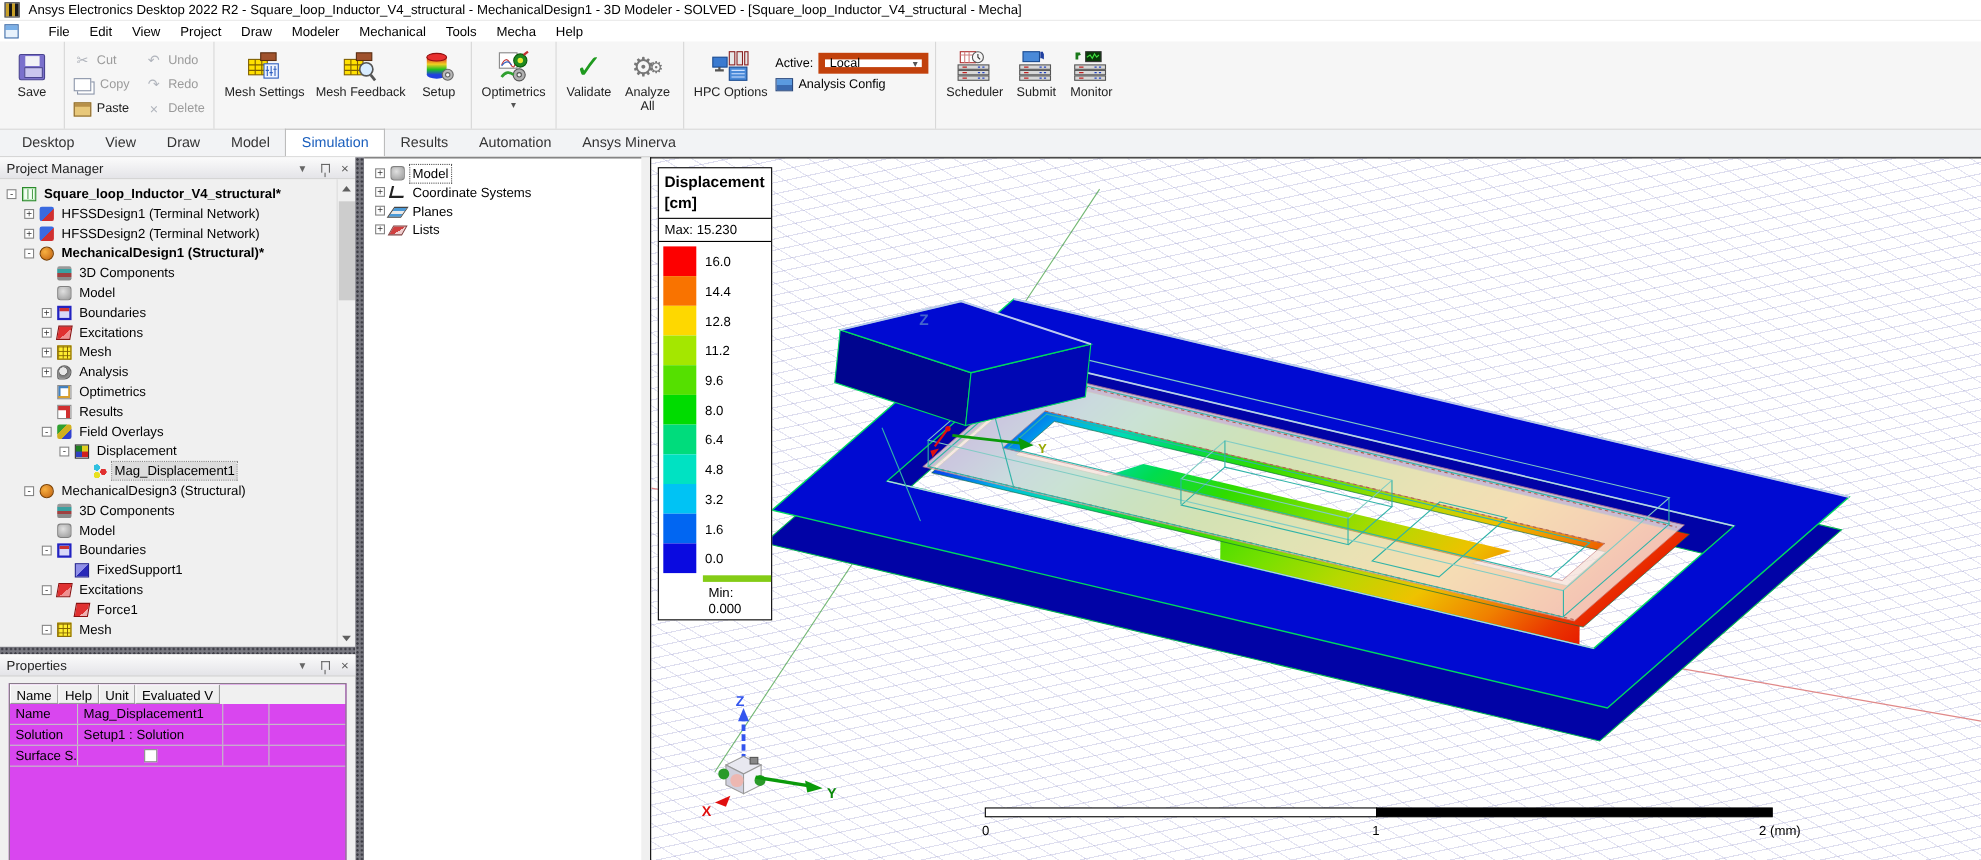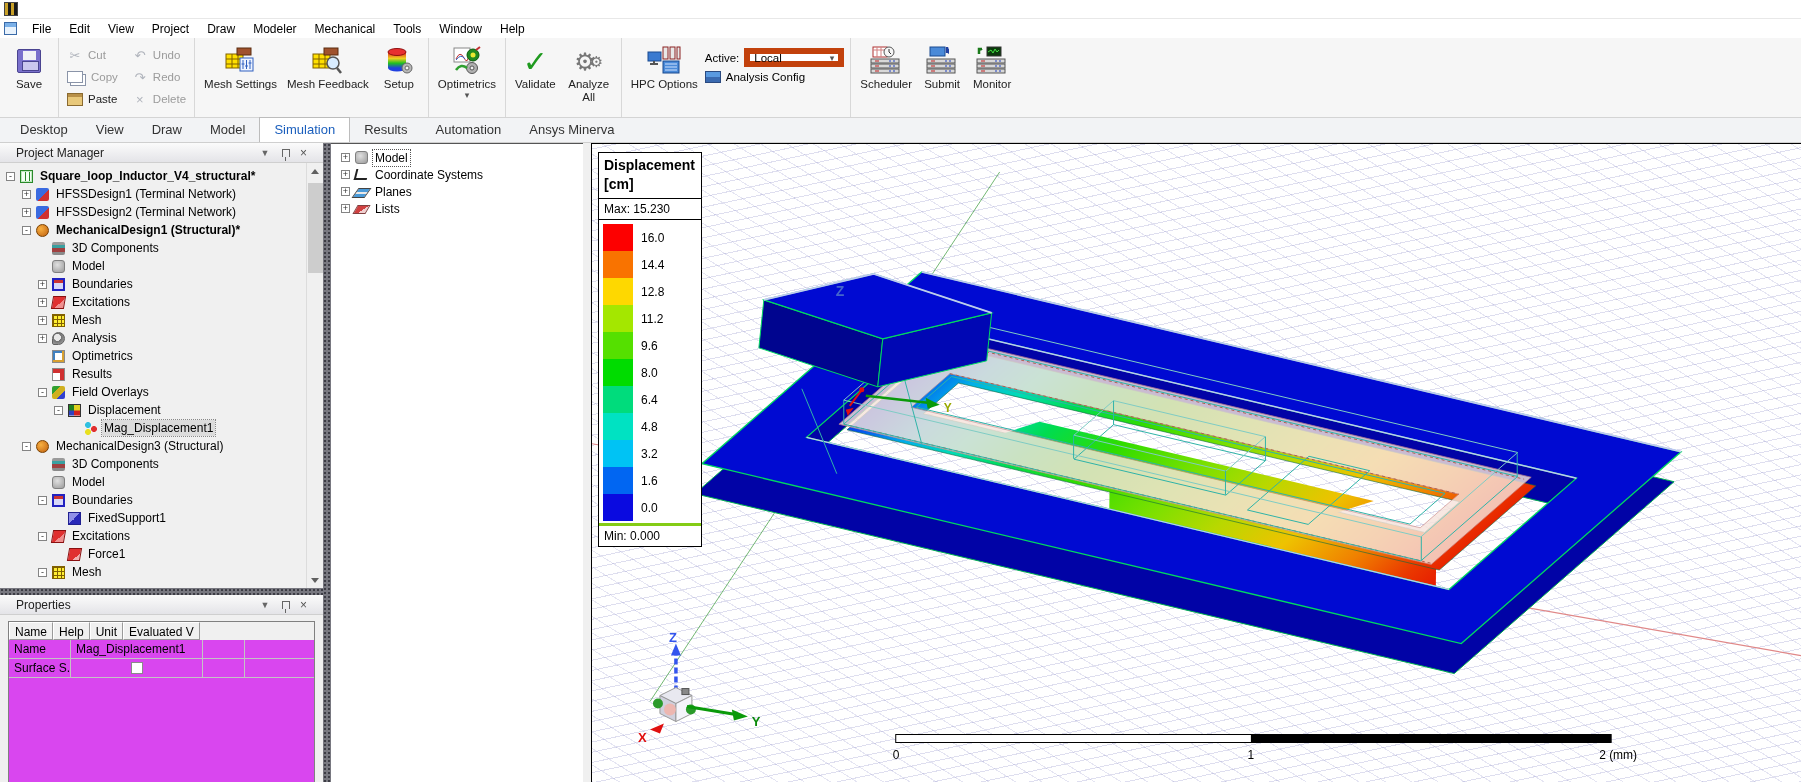--- a/index.html
+++ b/index.html
@@ -9,21 +9,21 @@
 
   
   .titlebar { position:absolute; left:0; top:0; width:100%; height:19px; background:#fff;
     display:flex; align-items:center; gap:8px; padding-left:4px; border-bottom:1px solid #e8e8e8; }
   .appicon { width:14px; height:14px; background:
      repeating-linear-gradient(90deg,#c8a028 0 3px,#181818 3px 6px); border:1px solid #444; }
   .titletext { font-size:12px; white-space:nowrap; }
 
   
   .menubar { position:absolute; left:0; top:19px; width:100%; height:19px; background:#fff;
-    display:flex; align-items:center; gap:2px; padding-left:4px; }
+    display:flex; align-items:center; gap:14px; padding-left:4px; }
   .docicon { width:13px; height:13px; background:linear-gradient(#7ab0e8 35%,#e8f2fc 35%); border:1px solid #3a6aa8; margin-right:4px; }
   .menuitem { padding:2px 9px; cursor:default; }
 
   
   .toolbar { position:absolute; left:0; top:38px; width:100%; height:80px; background:#f6f6f6;
     border-bottom:1px solid #d4d4d4; display:flex; align-items:stretch; }
   .tgroup { display:flex; align-items:flex-start; padding:4px 6px; border-right:1px solid #d8d8d8; gap:4px; }
   .bigbtn { display:flex; flex-direction:column; align-items:center; justify-content:flex-start;
     min-width:46px; padding:2px 3px; font-size:11.5px; line-height:13px; text-align:center; color:#222; }
   .bigbtn .ic { height:34px; display:flex; align-items:center; justify-content:center; }
@@ -45,21 +45,21 @@
 
   
   .tabbar { position:absolute; left:0; top:118px; width:100%; height:25px; background:#f2f3f5;
     display:flex; align-items:flex-end; padding-left:6px; border-bottom:1px solid #cfcfcf; }
   .tab { padding:4px 14px 5px; font-size:13px; color:#333; }
   .tab[data-active] { background:#fff; color:#1b5fbd; border:1px solid #bcbcbc; border-bottom:none; }
 
   
   .pm-panel { position:absolute; left:0; top:143px; width:323px; height:445px; background:#f0f0f0; }
   .panelhdr { height:20px; background:linear-gradient(#fbfbfb,#e4e4e8); border-bottom:1px solid #cfcfcf;
-    display:flex; align-items:center; padding:0 16px; font-size:12px; color:#222; }
+    display:flex; align-items:center; padding:0 6px; font-size:12px; color:#222; }
   .panelhdr .sp { flex:1; }
   .hdr-ic { width:14px; text-align:center; color:#666; font-size:9px; margin-left:6px; }
   .pin-ic { width:8px; height:8px; border:1.5px solid #666; border-bottom:none; margin-left:10px; position:relative; }
   .pin-ic:after { content:""; position:absolute; left:2px; top:7px; width:1.5px; height:4px; background:#666; }
   .x-ic { font-size:12px; color:#555; margin-left:10px; }
 
   .treearea { position:absolute; left:0; top:20px; right:17px; bottom:0; background:#f0f0f0; overflow:hidden; padding-top:4px; }
   .trow { display:flex; align-items:center; height:18px; white-space:nowrap; padding-left:6px; }
   .trow[data-depth="1"] { padding-left:22px; }
   .trow[data-depth="2"] { padding-left:38px; }
@@ -127,48 +127,49 @@
   .viewport { position:absolute; left:591px; top:143px; width:1210px; height:639px; background:#fff;
     border-left:1px solid #000; border-top:1px solid #000;
     background-image:
       repeating-linear-gradient(348deg, rgba(125,125,192,.25) 0 1px, transparent 1px 10px),
       repeating-linear-gradient(32deg,  rgba(125,125,192,.20) 0 1px, transparent 1px 14px); }
   .scene { position:absolute; inset:0; }
 
   .legend { position:absolute; left:6px; top:8px; width:104px; background:#fff; border:1px solid #000; font-size:12px; z-index:5; }
   .leg-title { font-weight:bold; font-size:14px; line-height:19px; padding:3px 5px 4px; border-bottom:1px solid #000; }
   .leg-max,.leg-min { padding:3px 5px; border-bottom:1px solid #000; }
-  .leg-min { border-bottom:none; border-top:3px solid #84cc16; }
+  .leg-min { border-bottom:none; border-top:6px solid #84cc16;margin-left:40px; }
   .leg-scale { padding:4px 4px 2px; }
   .lrow { display:flex; align-items:center; height:27px; }
   .lswatch { width:30px; height:27px; flex:0 0 30px; }
   .lval { padding-left:8px; }
 </style>
 </head>
 <body>
 
 <div id="app">
 
   <div class="titlebar">
     <div class="appicon"></div>
+    <div class="titletext">Ansys Electronics Desktop 2022 R2 - Square_loop_Inductor_V4_structural - MechanicalDesign1 - 3D Modeler - SOLVED - [Square_loop_Inductor_V4_structural - Mecha]</div>
   </div>
 
   <div class="menubar">
     <div class="docicon"></div>
     <div style="display:flex;">
 
     <div class="menuitem">File</div>
         <div class="menuitem">Edit</div>
         <div class="menuitem">View</div>
         <div class="menuitem">Project</div>
         <div class="menuitem">Draw</div>
         <div class="menuitem">Modeler</div>
         <div class="menuitem">Mechanical</div>
         <div class="menuitem">Tools</div>
-        <div class="menuitem">Window</div>
+        <div class="menuitem">Mecha</div>
         <div class="menuitem">Help</div>
       </div>
   </div>
 
   <div class="toolbar">
     <div class="tgroup">
       <div class="bigbtn">
         <span class="ic">
             <span class="floppy"></span>
           </span>
@@ -570,20 +571,29 @@
             <div class="prow">
               <div class="pcell c0">Name</div>
               <div class="pcell c1">
                 <span class="valtxt">Mag_Displacement1</span>
                 
               </div>
               <div class="pcell c2"></div>
               <div class="pcell c3" style="border-right:none;"></div>
             </div>
 
+            <div class="prow">
+              <div class="pcell c0">Solution</div>
+              <div class="pcell c1">
+                <span class="valtxt">Setup1 : Solution</span>
+                
+              </div>
+              <div class="pcell c2"></div>
+              <div class="pcell c3" style="border-right:none;"></div>
+            </div>
 
             <div class="prow">
               <div class="pcell c0">Surface S...</div>
               <div class="pcell c1" data-cb="1">
 
                 <span class="cbx"></span>
               </div>
               <div class="pcell c2"></div>
               <div class="pcell c3" style="border-right:none;"></div>
             </div>

